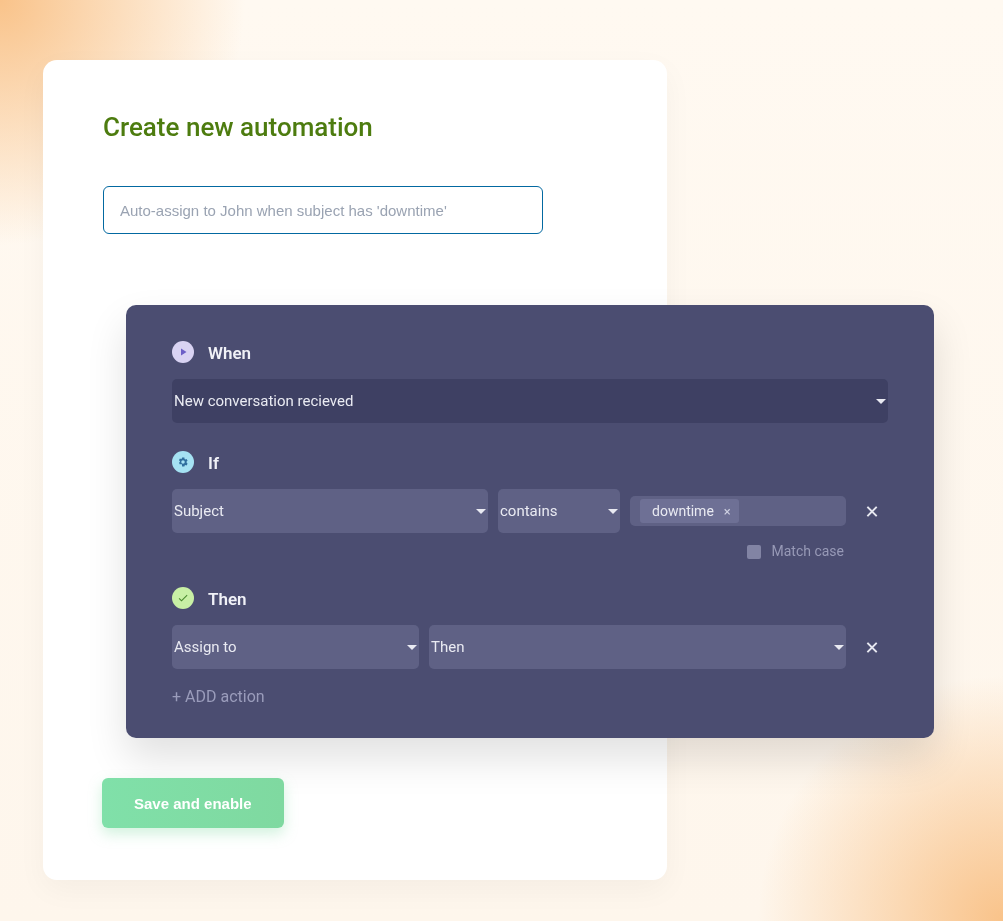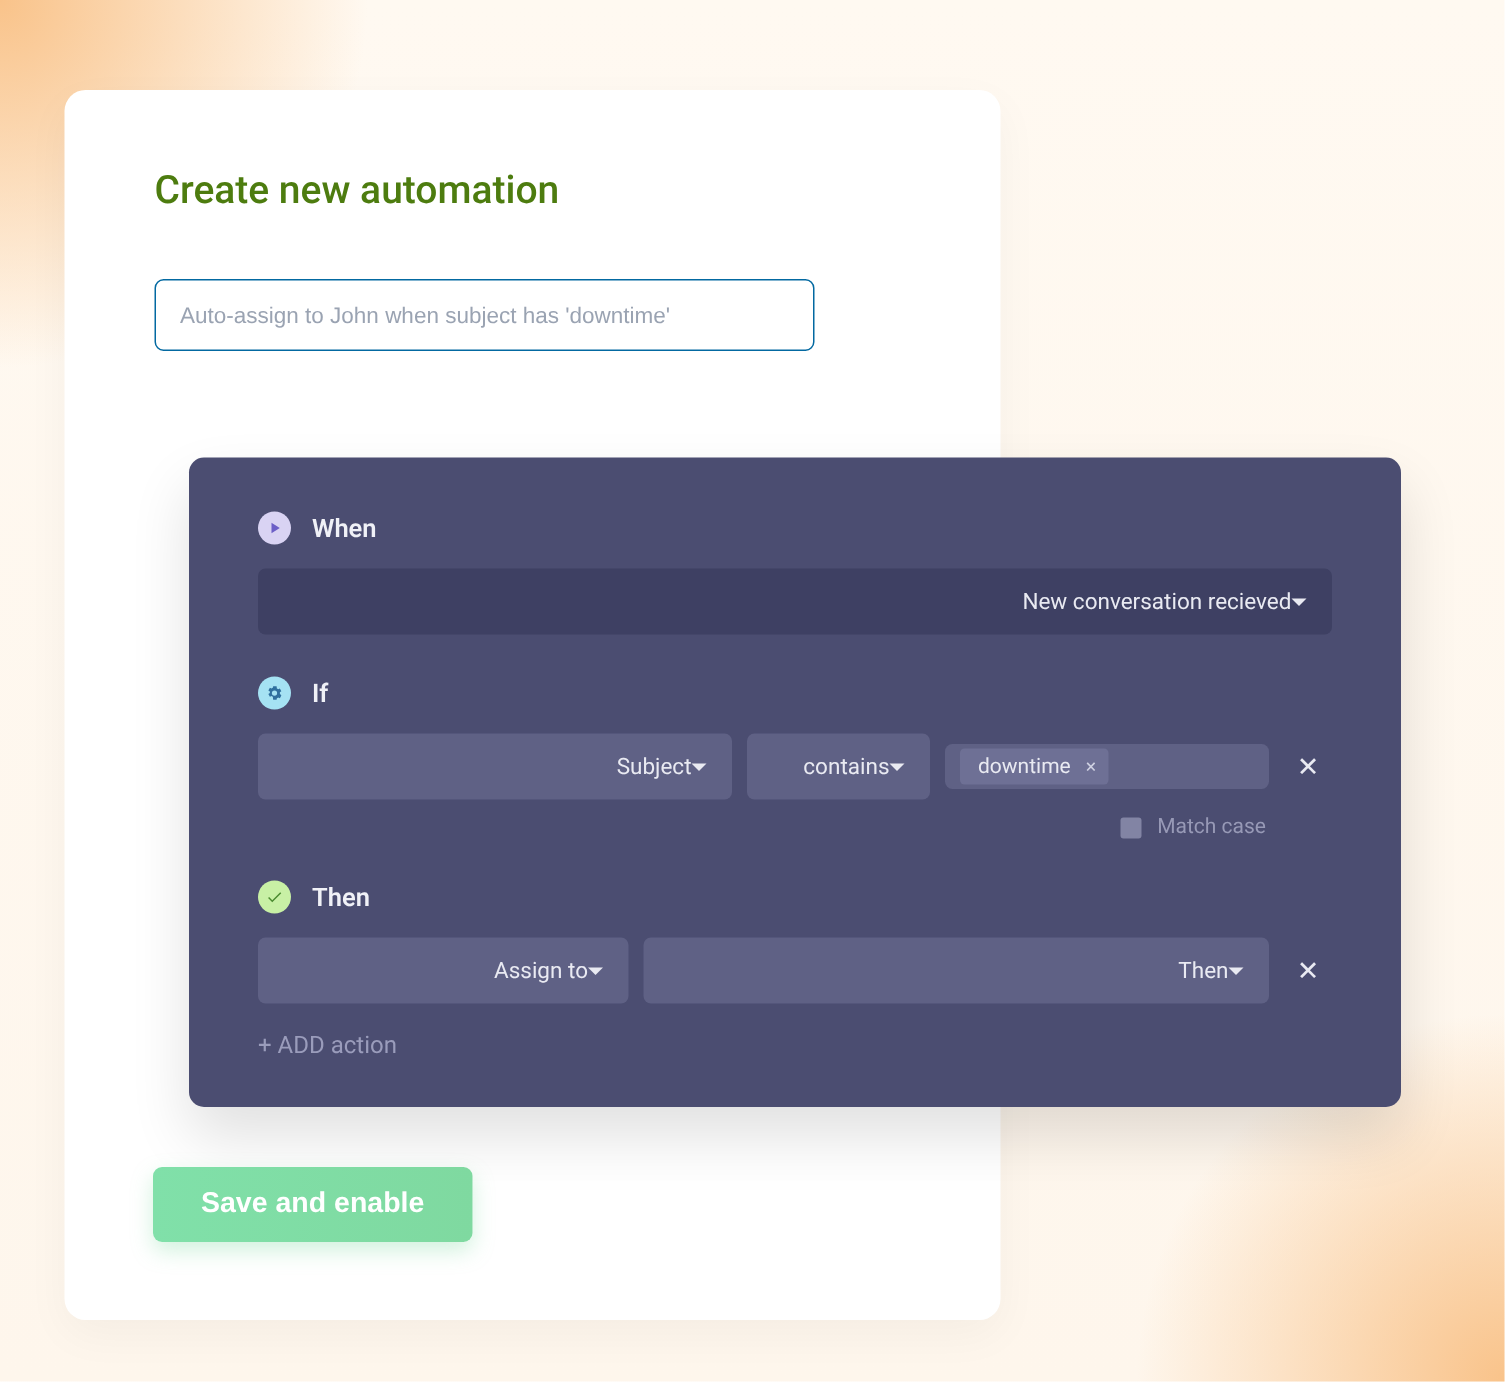--- a/index.html
+++ b/index.html
@@ -93,22 +93,22 @@
     font-weight: 600;
     color: #f0f1f7;
   }
 
   .select {
     background: #5f6185;
     border-radius: 5px;
     height: 44px;
     display: flex;
     align-items: center;
-    justify-content: flex-end;
-    padding: 0 17px;
+    justify-content: space-between;
+    padding: 0 2px;
     font-size: 15px;
     color: #e9eaf2;
     cursor: pointer;
     user-select: none;
     flex: 0 0 auto;
   }
   .select .caret {
     width: 0; height: 0;
     border-left: 5px solid transparent;
     border-right: 5px solid transparent;
@@ -188,21 +188,21 @@
   .save-btn {
     position: absolute;
     left: 102px;
     top: 778px;
     height: 50px;
     padding: 0 32px;
     background: linear-gradient(90deg, #80e0a9 0%, #7fd9a0 100%);
     border: none;
     border-radius: 6px;
     color: #ffffff;
-    font-size: 19px;
+    font-size: 15px;
     font-weight: 600;
     cursor: pointer;
     box-shadow: 0 6px 14px rgba(127,217,160,0.35);
   }
 </style>
 </head>
 <body>
 
 <div class="card">
   <h1 class="page-title">Create new automation</h1>

